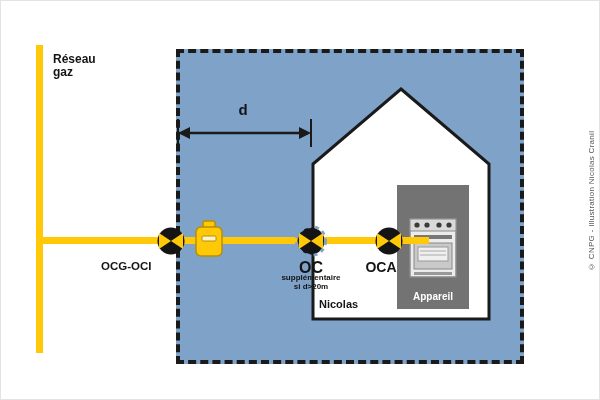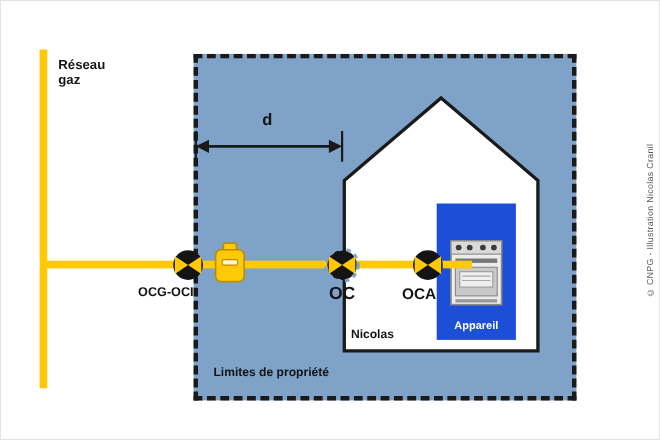--- a/index.html
+++ b/index.html
@@ -17,29 +17,29 @@
   
   .property{
     left:175px;top:48px;width:348px;height:315px;background:#7EA2C8;
     border:4px dashed #1a1a1a;box-sizing:border-box;z-index:1;
   }
   .reseau{left:52px;top:52px;font-size:12px;line-height:13px;}
   .dim-svg{left:170px;top:112px;z-index:3;}
   .dim-label{left:222px;top:100px;width:40px;text-align:center;font-size:15px;z-index:3;}
   .house-svg{left:300px;top:78px;z-index:2;}
   .appliance-box{
-    left:396px;top:184px;width:72px;height:124px;background:#1d4ed8;z-index:4;
+    left:396px;top:184px;width:72px;height:124px;background:#737373;z-index:4;
     display:flex;flex-direction:column;align-items:center;justify-content:flex-start;
   }
   .appliance-label{position:absolute;bottom:7px;left:0;right:0;text-align:center;
     color:#ffffff;font-weight:bold;font-size:10px;}
   .stove{margin-top:26px;}
   .valve{z-index:7;}
   .meter{z-index:7;}
-  .ocg-label{left:100px;top:259px;width:75px;text-align:right;font-size:11.5px;z-index:8;}
+  .ocg-label{left:100px;top:259px;width:75px;text-align:left;font-size:11.5px;z-index:8;}
   .oc-label{left:285px;top:258px;width:50px;text-align:center;font-size:16px;z-index:8;}
   .oc-note{left:262px;top:272px;width:96px;text-align:center;font-size:8px;line-height:9px;z-index:8;}
   .oca-label{left:355px;top:258px;width:50px;text-align:center;font-size:14px;z-index:8;}
   .logement-label{left:318px;top:297px;font-size:11px;z-index:5;}
   .limites-label{left:193px;top:332px;font-size:11px;z-index:5;}
   .credit{
     right:3px;top:0;height:400px;display:flex;align-items:center;justify-content:center;
     writing-mode:vertical-rl;transform:rotate(180deg);
     font-size:8px;color:#555;letter-spacing:.3px;z-index:9;
   }
@@ -112,22 +112,25 @@
   </svg>
 
   <div class="abs lbl reseau">
     <div>Réseau</div>
     <div>gaz</div>
   </div>
 
   <div class="abs lbl ocg-label">OCG-OCI</div>
 
   <div class="abs lbl oc-label">OC</div>
+  <div class="abs lbl oc-note">
+    <div>supplémentaire</div>
+    <div>si d&gt;20m</div>
+  </div>
 
   <div class="abs lbl oca-label">OCA</div>
 
   <div class="abs lbl logement-label">Nicolas</div>
 
-  <div class="abs lbl limites-label">Limites de propriété</div>
 
   <div class="abs credit">© CNPG - Illustration Nicolas Cranil</div>
 
 </div>
 
 </body></html>

